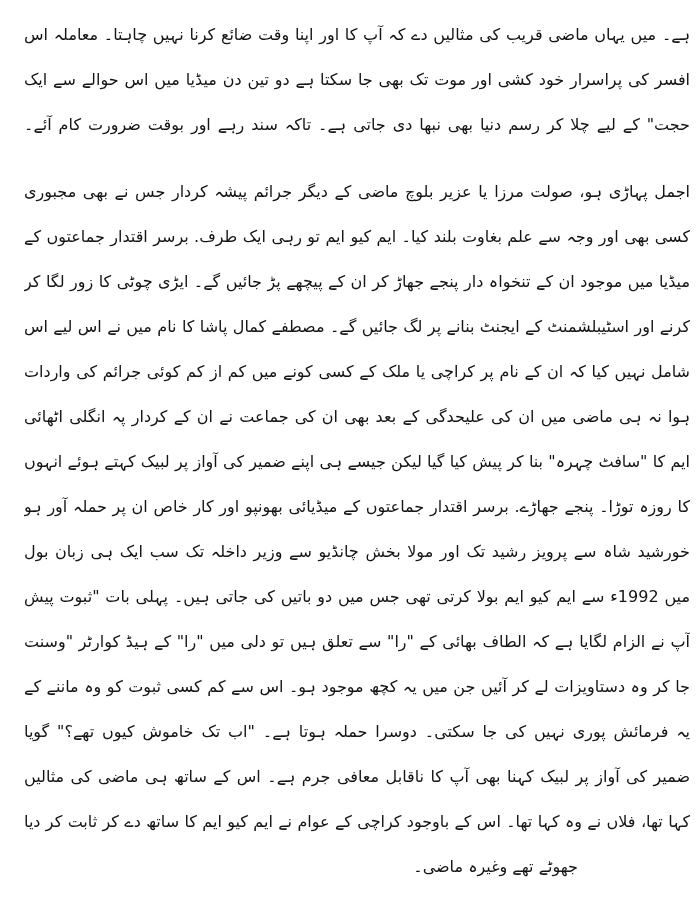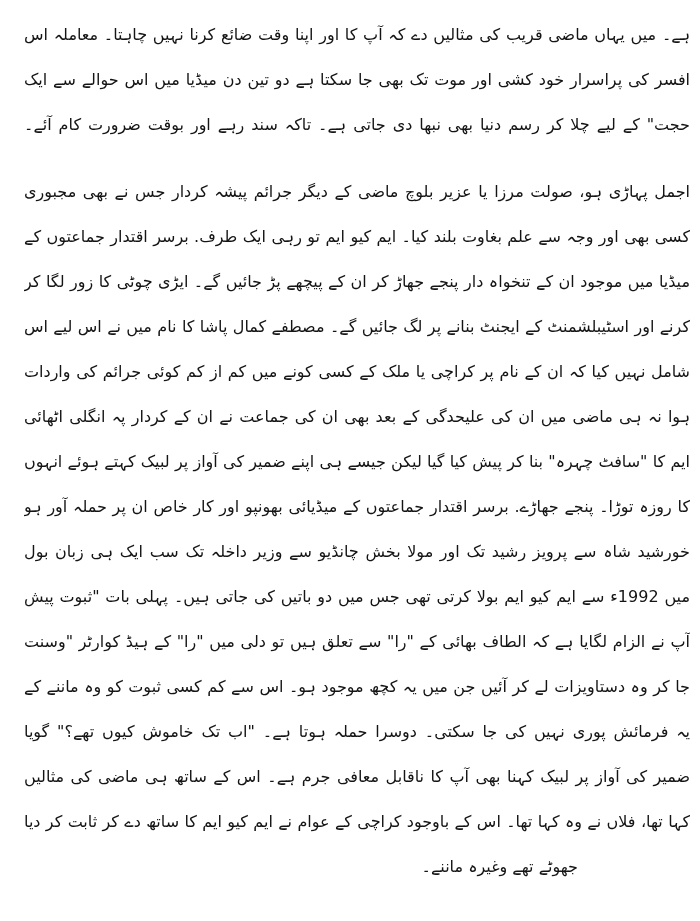--- a/index.html
+++ b/index.html
@@ -58,16 +58,16 @@
     <div class="line">ہوا نہ ہی ماضی میں ان کی علیحدگی کے بعد بھی ان کی جماعت نے ان کے کردار پہ انگلی اٹھائی بلکہ انہیں ہمیشہ ایم کیو</div>
     <div class="line">ایم کا "سافٹ چہرہ" بنا کر پیش کیا گیا لیکن جیسے ہی اپنے ضمیر کی آواز پر لبیک کہتے ہوئے انہوں نے تین سالہ خاموشی</div>
     <div class="line">کا روزہ توڑا۔ پنجے جھاڑے. برسر اقتدار جماعتوں کے میڈیائی بھونپو اور کار خاص ان پر حملہ آور ہو گئے تھے۔ سید</div>
     <div class="line">خورشید شاہ سے پرویز رشید تک اور مولا بخش چانڈیو سے وزیر داخلہ تک سب ایک ہی زبان بول رہے تھے۔ جو اصل</div>
     <div class="line">میں 1992ء سے ایم کیو ایم بولا کرتی تھی جس میں دو باتیں کی جاتی ہیں۔ پہلی بات "ثبوت پیش کرو" یعنی اگر</div>
     <div class="line">آپ نے الزام لگایا ہے کہ الطاف بھائی کے "را" سے تعلق ہیں تو دلی میں "را" کے ہیڈ کوارٹر "وسنت وہار" سے</div>
     <div class="line">جا کر وہ دستاویزات لے کر آئیں جن میں یہ کچھ موجود ہو۔ اس سے کم کسی ثبوت کو وہ ماننے کے لیے تیار نہیں اور</div>
     <div class="line">یہ فرمائش پوری نہیں کی جا سکتی۔ دوسرا حملہ ہوتا ہے۔ "اب تک خاموش کیوں تھے؟" گویا خاموشی توڑنا اور اپنے</div>
     <div class="line">ضمیر کی آواز پر لبیک کہنا بھی آپ کا ناقابل معافی جرم ہے۔ اس کے ساتھ ہی ماضی کی مثالیں دیں گے فلاں نے یہ</div>
     <div class="line">کہا تھا، فلاں نے وہ کہا تھا۔ اس کے باوجود کراچی کے عوام نے ایم کیو ایم کا ساتھ دے کر ثابت کر دیا کہ فلاں فلاں</div>
-    <div class="line line--end">جھوٹے تھے وغیرہ ماننے۔</div>
+    <div class="line line--end">جھوٹے تھے وغیرہ ماضی۔</div>
   </div>
 
 </div>
 
 </body></html>

